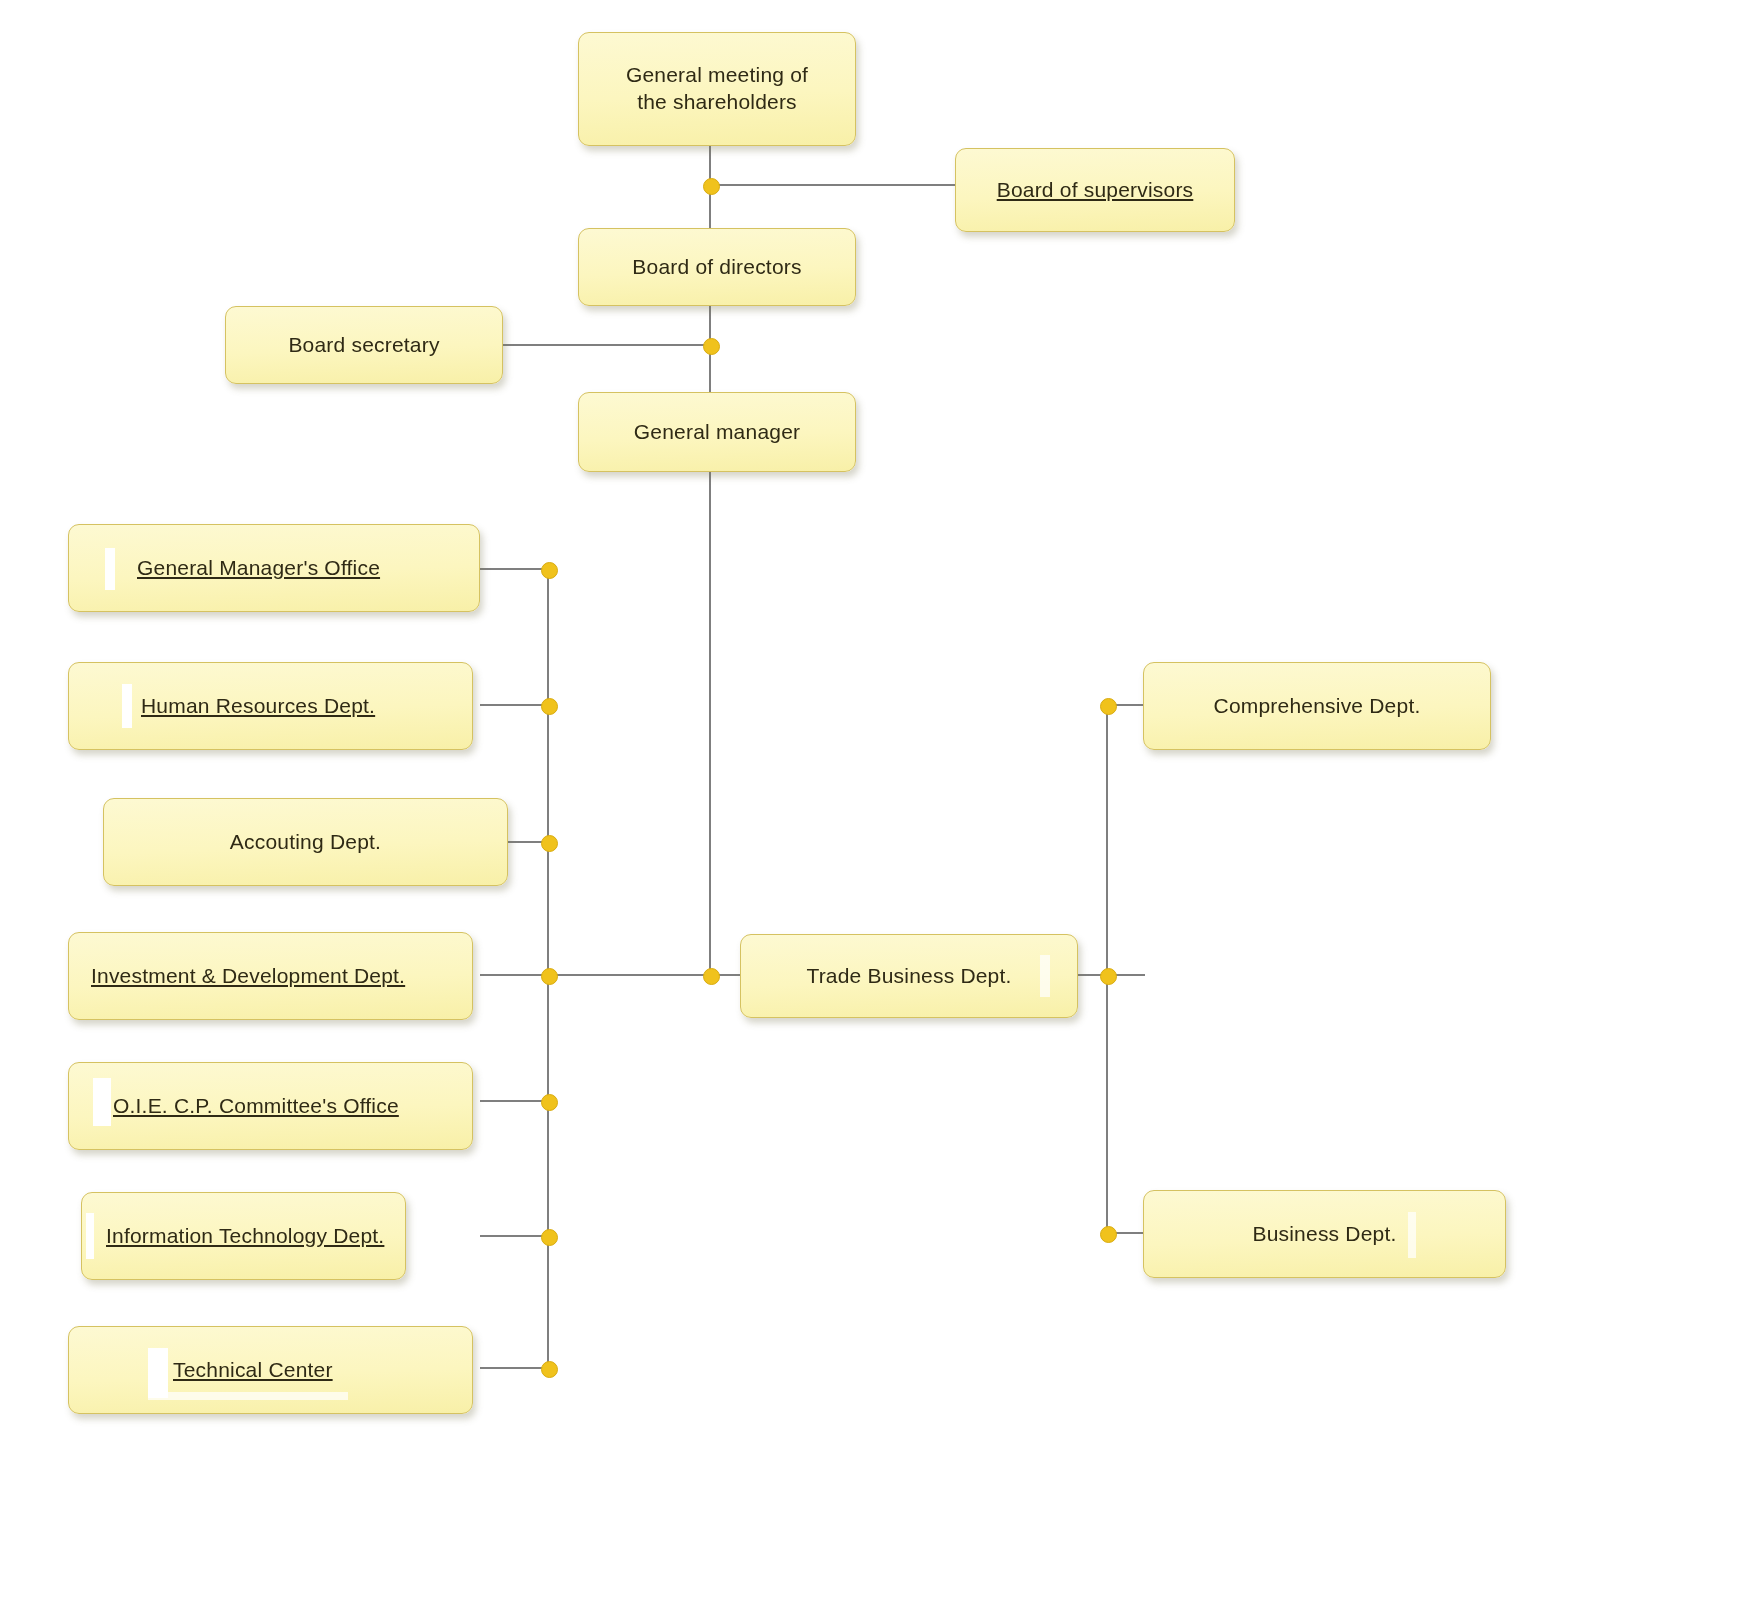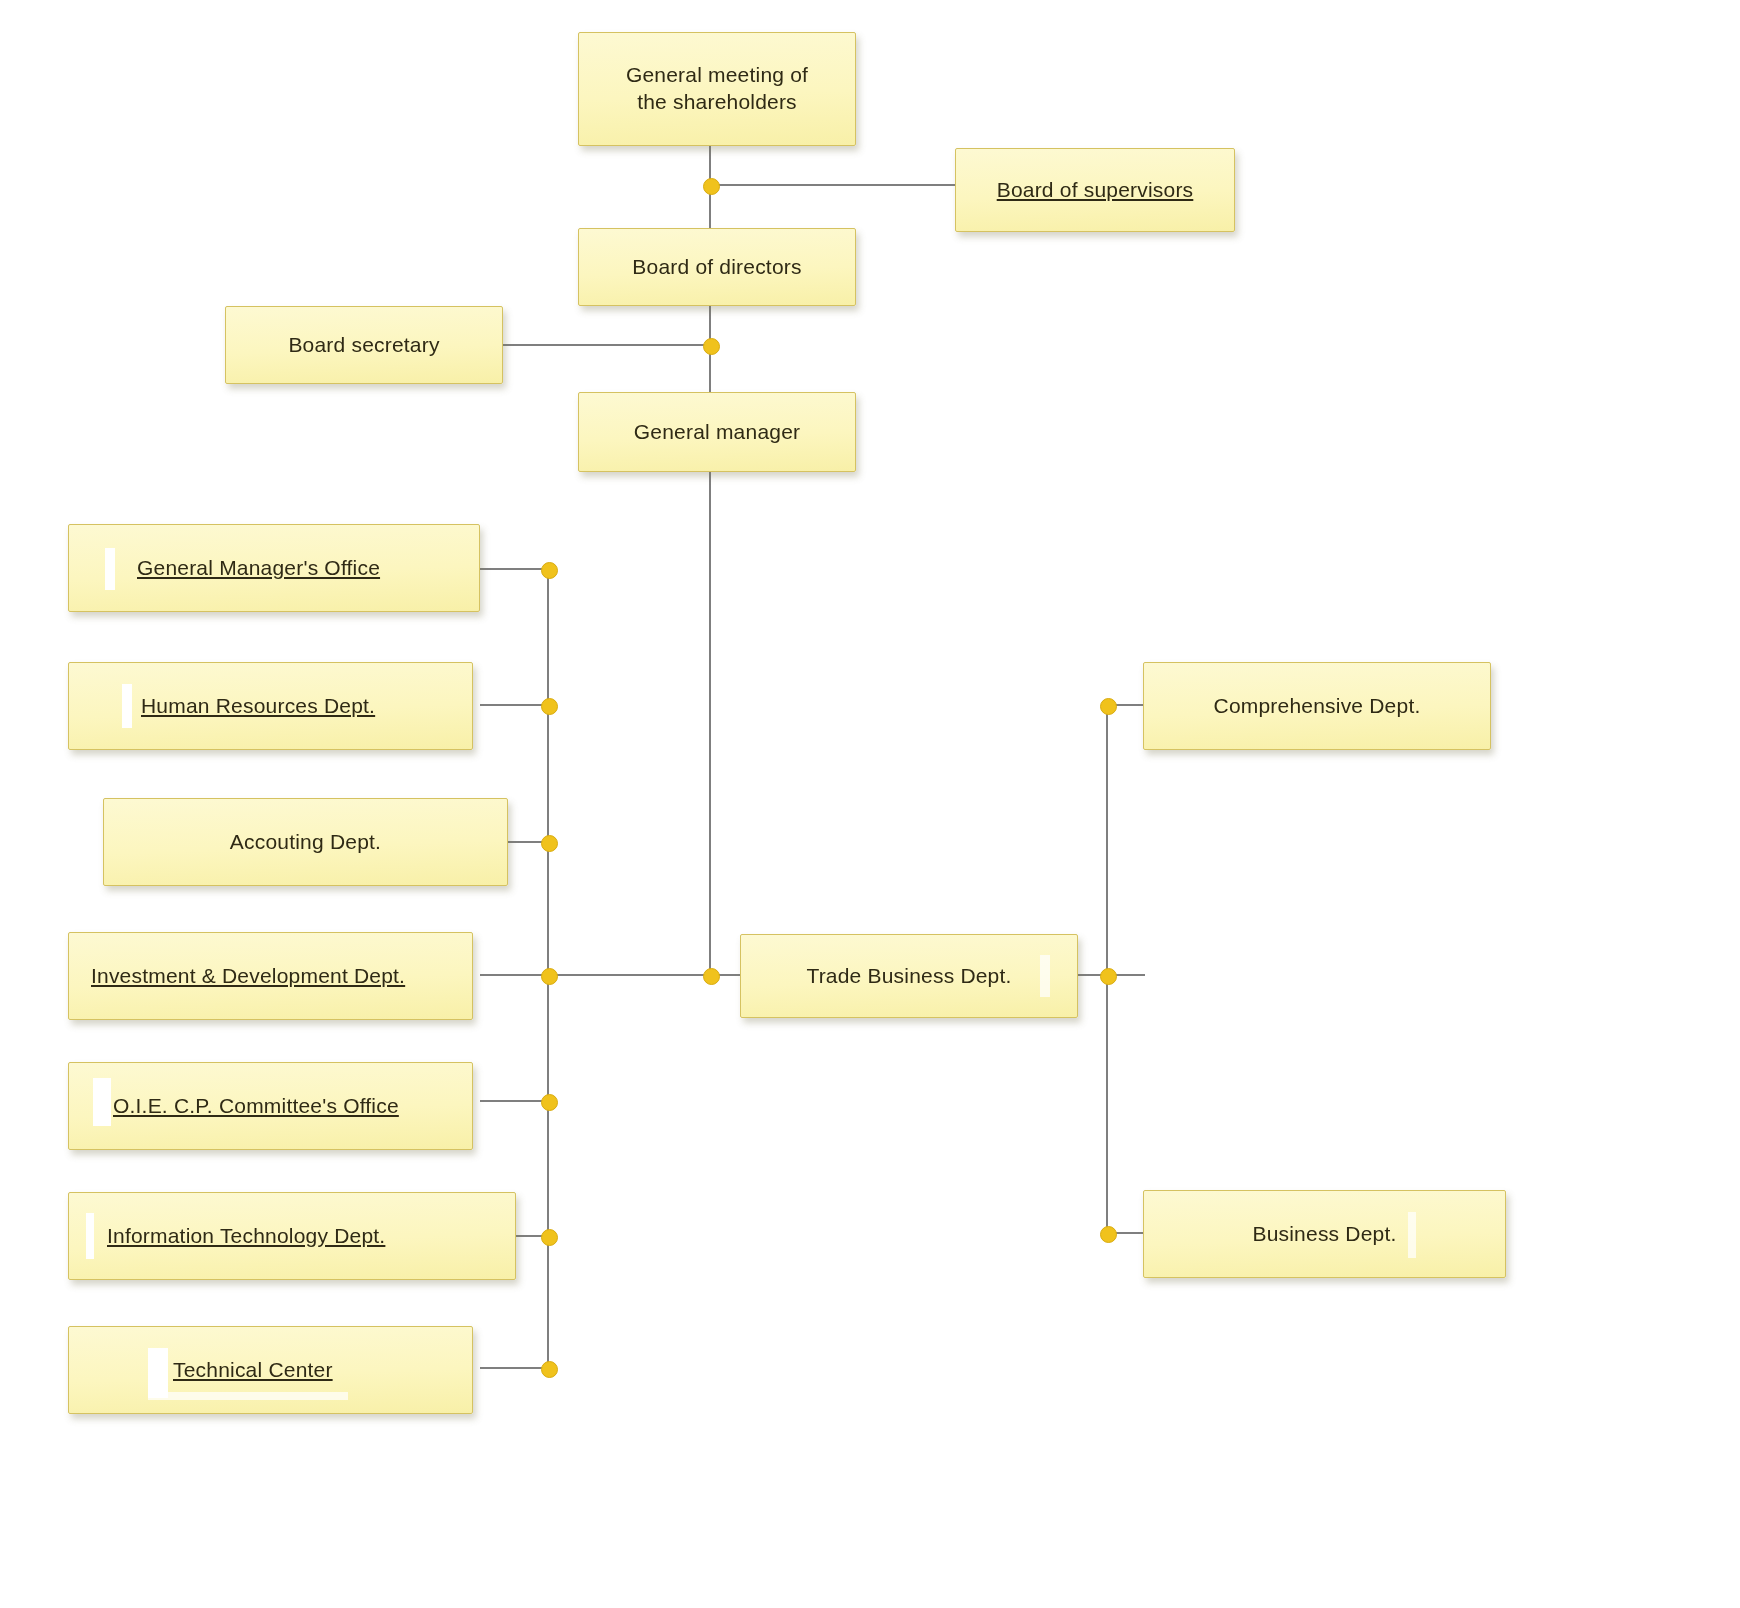--- a/index.html
+++ b/index.html
@@ -11,21 +11,21 @@
 
   
   #wires{position:absolute;left:0;top:0;width:1740px;height:1608px;z-index:1;}
 
   
   .node{
     position:absolute;z-index:3;
     box-sizing:border-box;
     background:linear-gradient(178deg,#fdf9d2 0%,#fcf6bf 55%,#f8f0a8 100%);
     border:1px solid #d5c261;
-    border-radius:2px;
+    border-radius:11px;
     box-shadow:3px 5px 7px rgba(120,115,80,.30);
     color:#2f2a15;
     display:flex;align-items:center;
     font-size:21px;
     letter-spacing:.2px;
     line-height:1.28;
     white-space:pre-line;
   }
   .node.center{justify-content:center;text-align:center;}
   .node.lead{justify-content:flex-start;text-decoration:underline;}
@@ -124,21 +124,21 @@
 
   <div class="node lead" style="left:68px;top:932px;width:405px;height:88px;padding-left:22px;">
     <span class="lbl">Investment &amp; Development Dept.</span>
   </div>
 
   <div class="node lead" style="left:68px;top:1062px;width:405px;height:88px;padding-left:44px;">
     <span class="lbl">O.I.E.  C.P. Committee's Office</span>
   </div>
   <div class="ghost" style="left:93px;top:1078px;width:18px;height:48px;z-index:4;"></div>
 
-  <div class="node lead" style="left:68px;top:1192px;width:448px;height:88px;padding-left:38px;">
+  <div class="node lead" style="left:81px;top:1192px;width:325px;height:88px;padding-left:24px;">
     <span class="lbl">Information Technology Dept.</span>
   </div>
   <div class="ghost" style="left:86px;top:1213px;width:8px;height:46px;z-index:4;"></div>
 
   <div class="node lead" style="left:68px;top:1326px;width:405px;height:88px;padding-left:104px;">
     <span class="lbl">Technical Center</span>
   </div>
   <div class="ghost" style="left:148px;top:1348px;width:20px;height:50px;z-index:4;"></div>
   <div class="ghost soft" style="left:148px;top:1392px;width:200px;height:8px;z-index:4;"></div>
 

